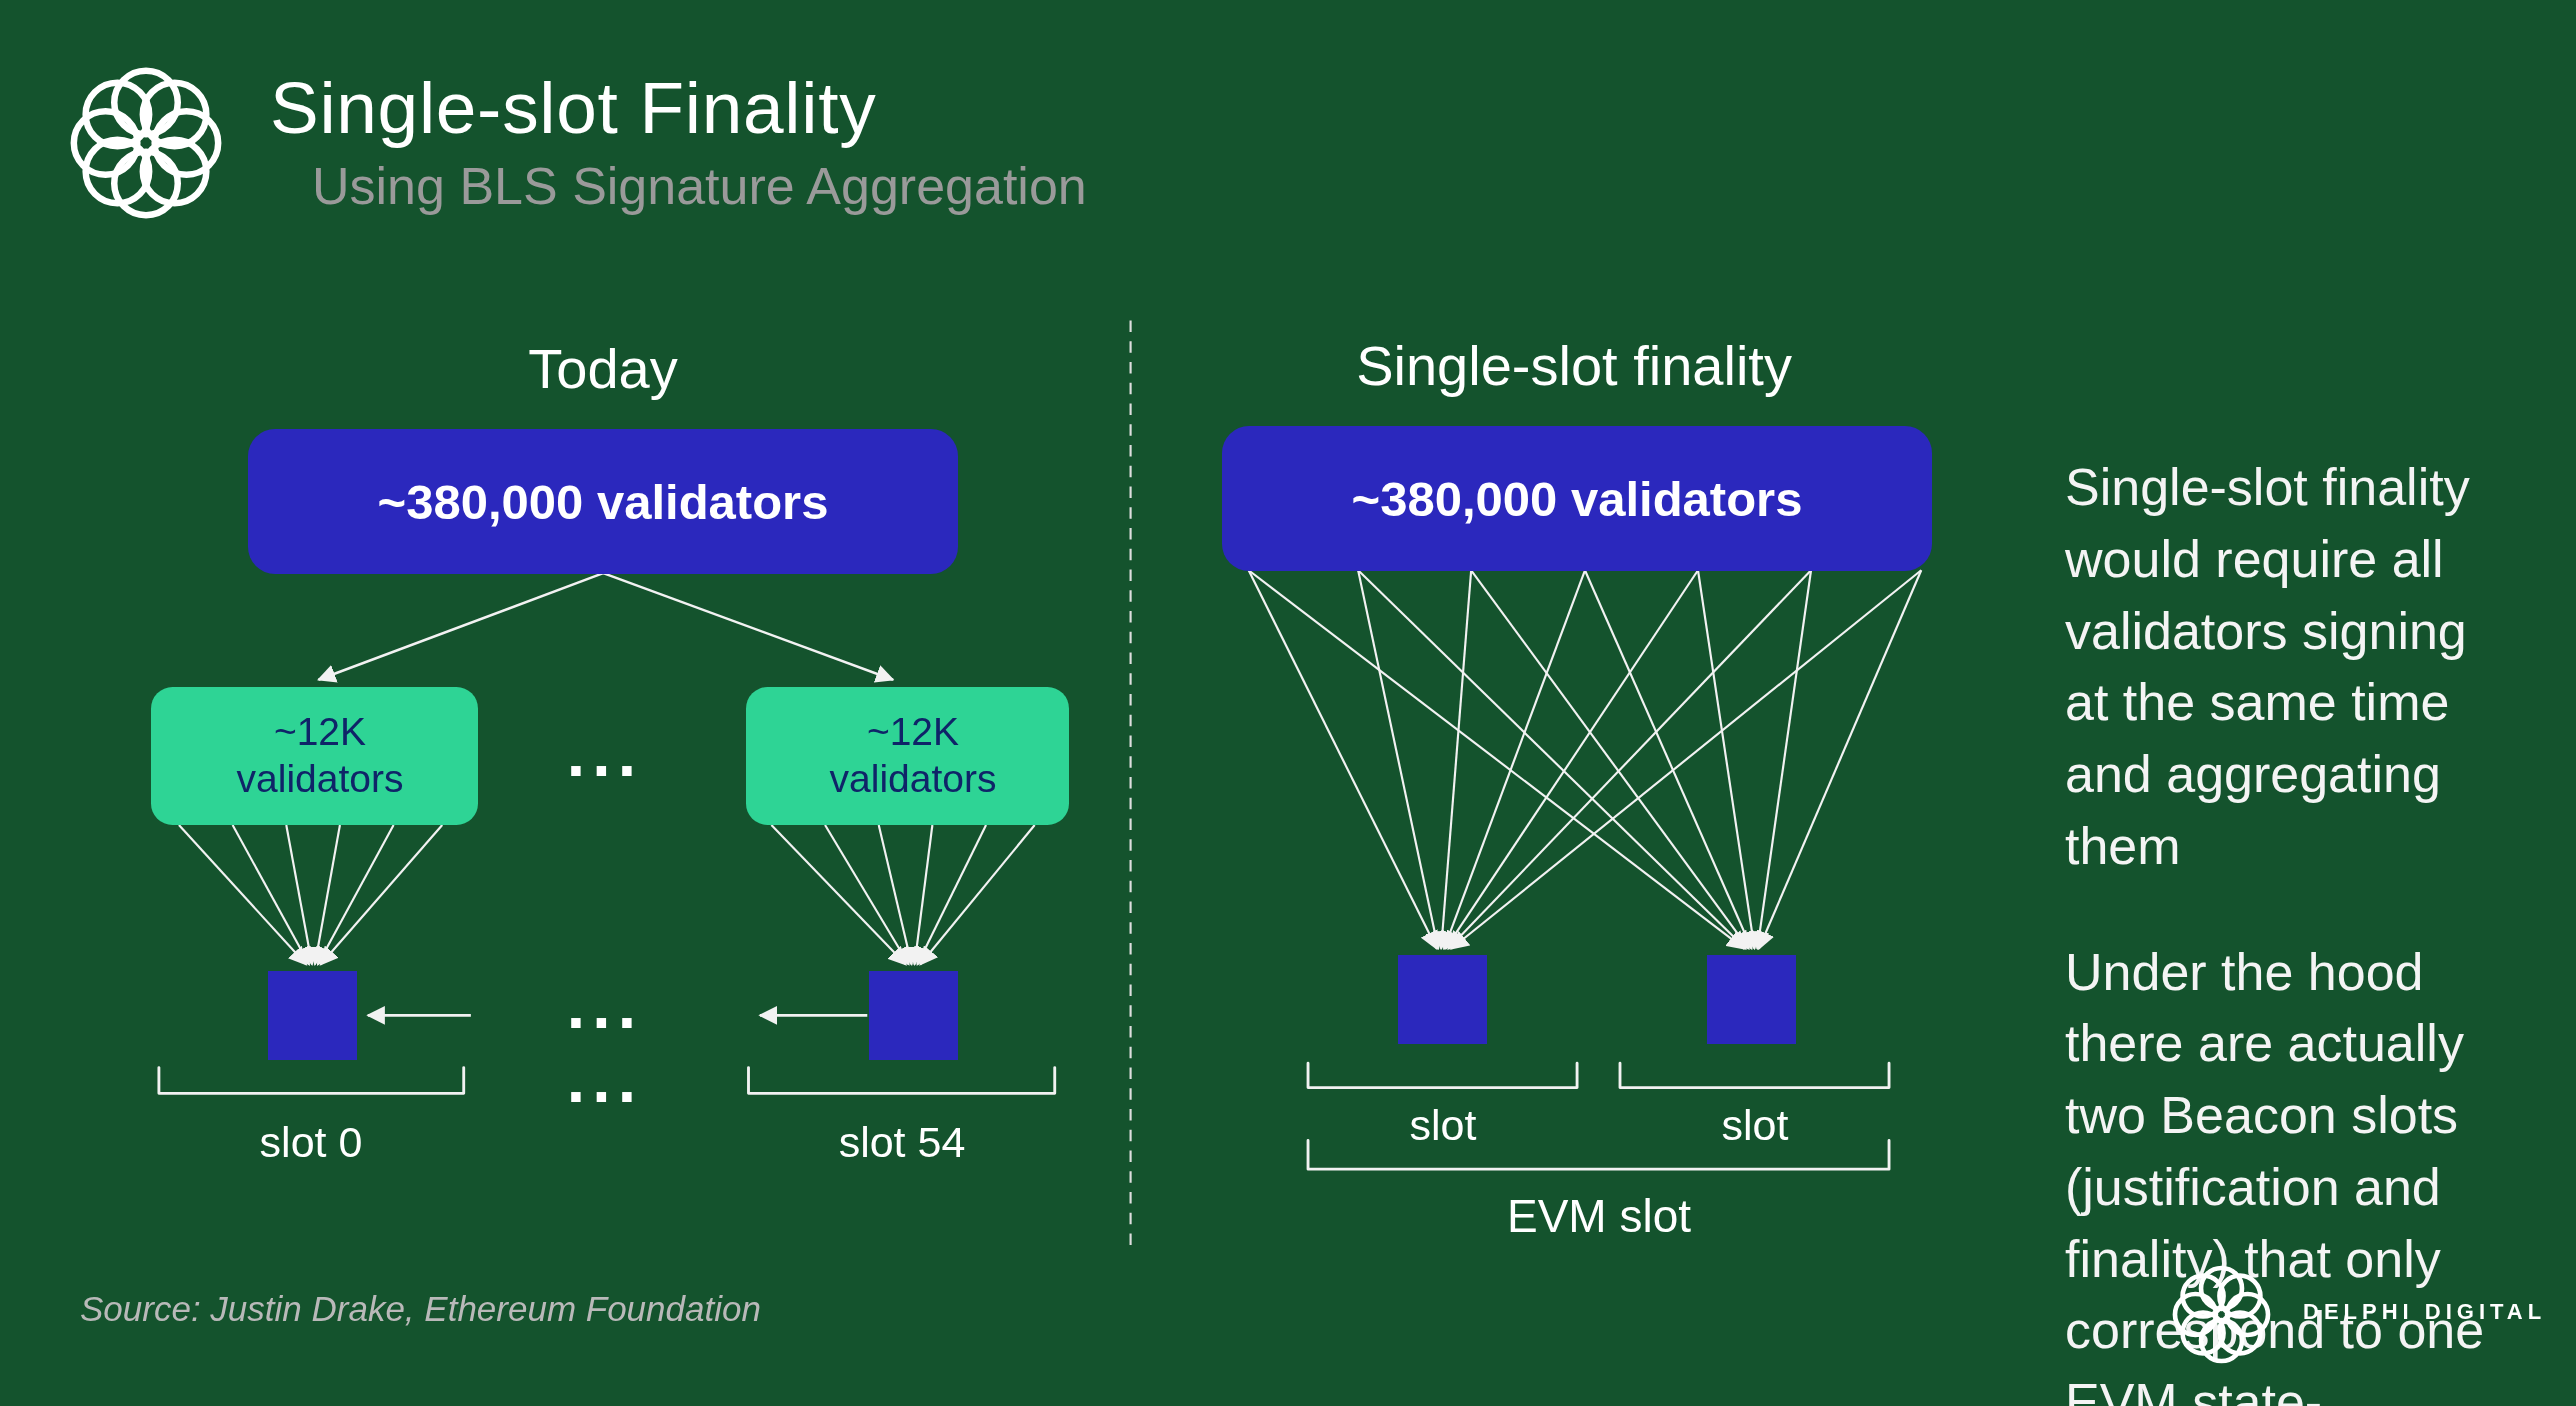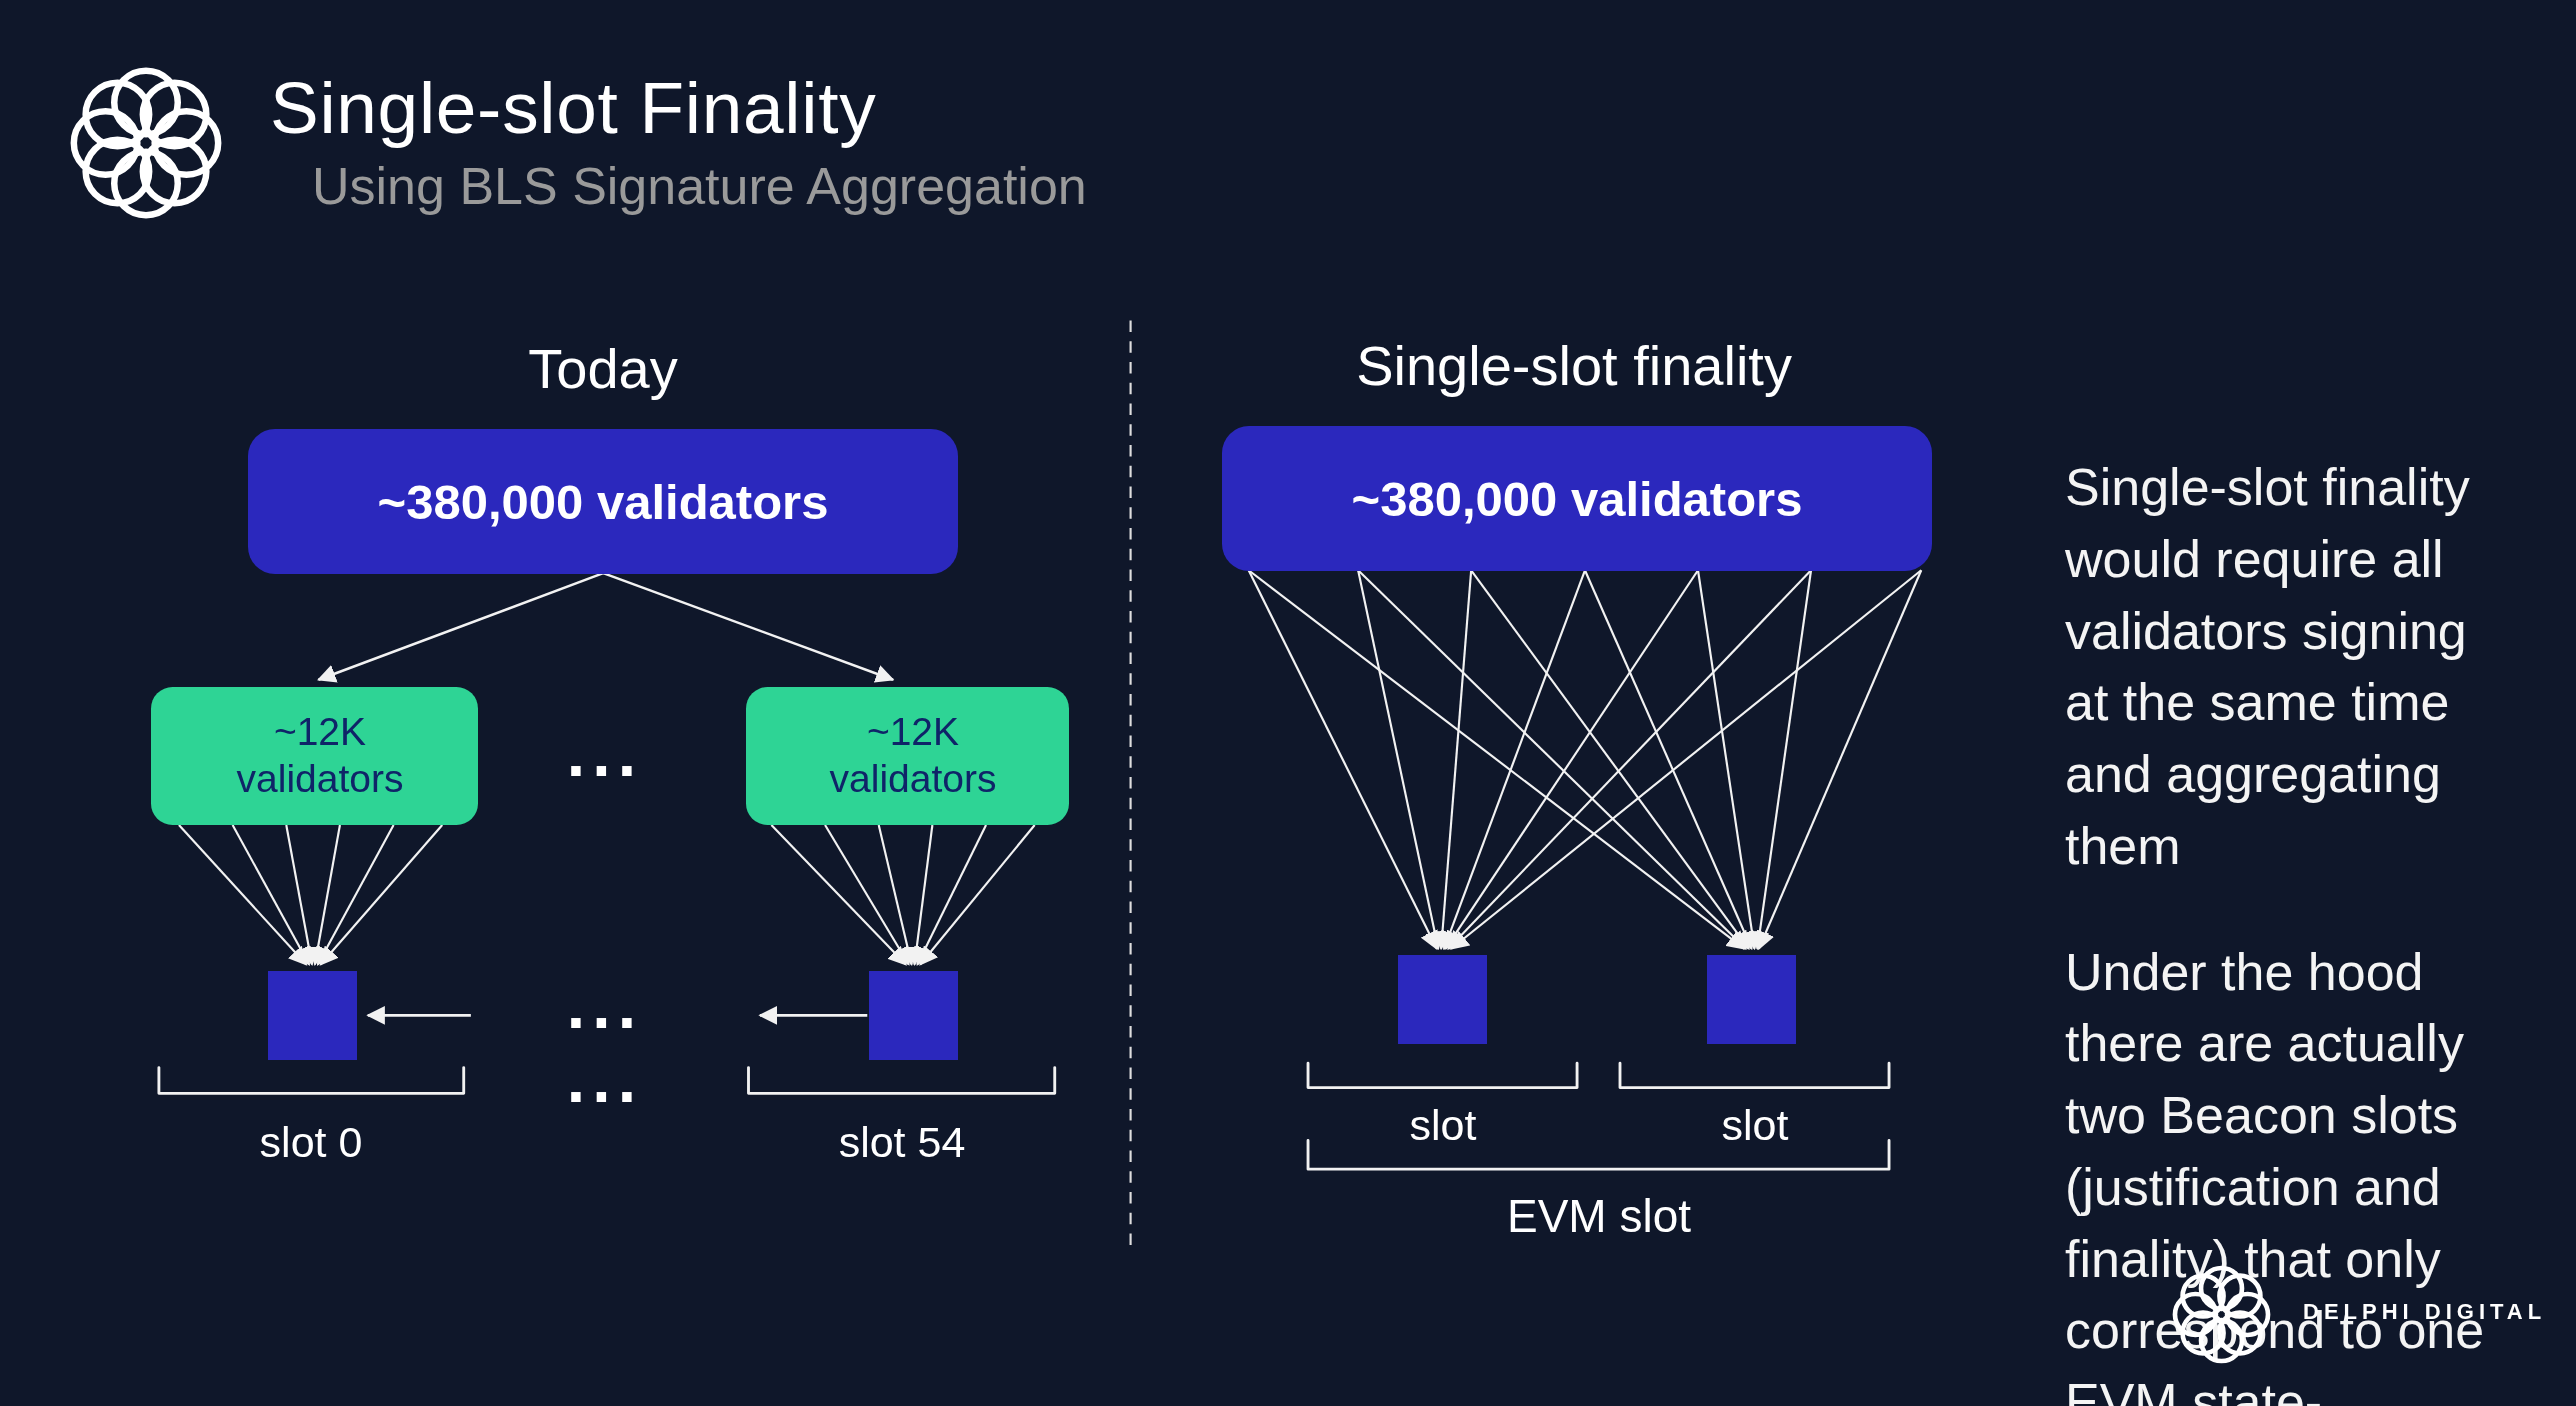--- a/index.html
+++ b/index.html
@@ -1,17 +1,17 @@
 <!DOCTYPE html>
 <html style="font-size:11.4px"><head>
 <meta charset="utf-8">
 <style>
   html,body{margin:0;padding:0;background:#000;}
   #stage{
-    position:relative;width:2576px;height:1406px;background:#0f172a;
+    position:relative;width:2576px;height:1406px;background:#14532d;
     font-family:"Liberation Sans", sans-serif;color:#fff;overflow:hidden;
   }
   .abs{position:absolute;}
   
   .title{left:270px;top:66px;font-size:73px;font-weight:500;letter-spacing:0.7px;color:#ffffff;}
   .subtitle{left:272px;top:156px;font-size:52px;font-weight:400;color:#9a9a9a;margin-left:40px;}
   
   .panel-heading{font-size:56px;font-weight:400;color:#fff;transform:translateX(-50%);white-space:nowrap;}
   
   .box-blue{
@@ -154,20 +154,21 @@
   <div class="abs slot-label" style="left:1443px;top:1101px;">slot</div>
   <div class="abs slot-label" style="left:1755px;top:1101px;">slot</div>
 
   <div class="abs evm-label" style="left:1599px;top:1189px;">EVM slot</div>
 
   <div class="abs side">
     <p>Single-slot finality would require all validators signing at the same time and aggregating them</p>
     <p>Under the hood there are actually two Beacon slots (justification and finality) that only correspond to one EVM state-transition</p>
   </div>
 
+  <div class="abs source">Source: Justin Drake, Ethereum Foundation</div>
 
   <svg class="abs" style="left:2168px;top:1261px;" width="107" height="107" viewBox="0 0 230 230">
     <g fill="none" stroke="#ffffff" stroke-width="10">
       <circle cx="171" cy="115" r="44"></circle>
       <circle cx="154.6" cy="154.6" r="44"></circle>
       <circle cx="115" cy="171" r="44"></circle>
       <circle cx="75.4" cy="154.6" r="44"></circle>
       <circle cx="59" cy="115" r="44"></circle>
       <circle cx="75.4" cy="75.4" r="44"></circle>
       <circle cx="115" cy="59" r="44"></circle>

